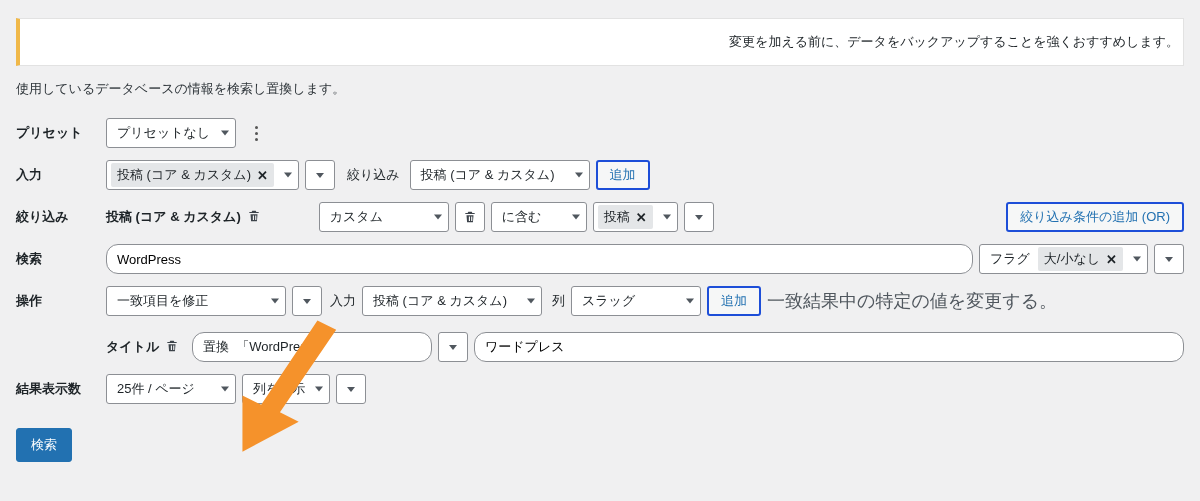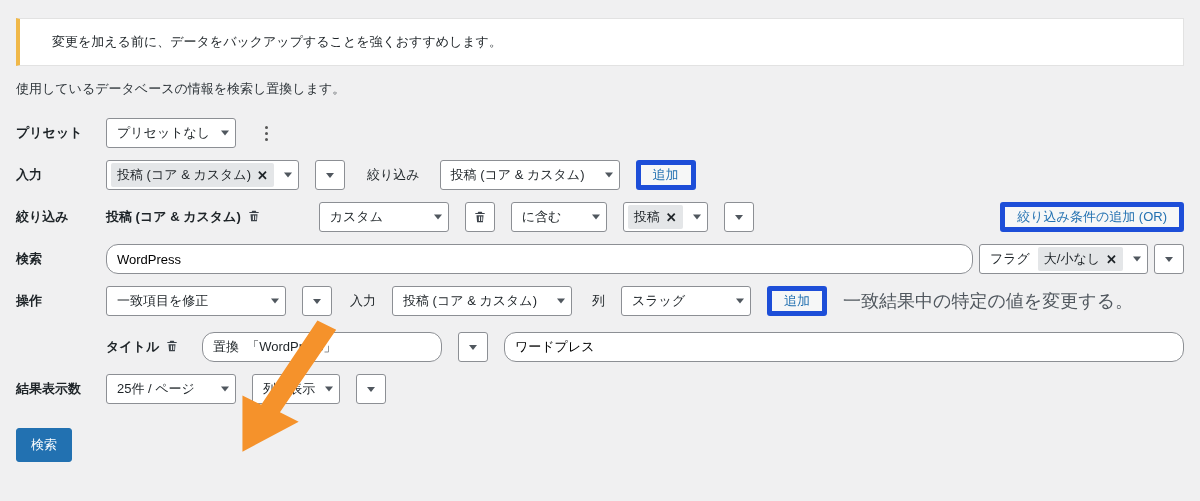--- a/index.html
+++ b/index.html
@@ -16,39 +16,40 @@
     color: #2271b1;
     text-decoration: none;
     cursor: pointer;
   }
   .tabs .tab.active { color: #1d2327; font-weight: 600; cursor: default; }
   .tabs .sep { color: #777; margin: 0 6px; }
   .notice {
     background: #fff;
     border: 1px solid #e2e2e2;
     border-left: 4px solid #f0b849;
-    padding: 14px 32px;
+    padding: 14px 4px;
     margin: 8px 0 14px 0;
+    text-align: right;
   }
   .desc { color: #2c3338; margin-bottom: 14px; }
   table.form { width: 100%; border-collapse: collapse; }
   table.form > tbody > tr > th {
     text-align: left;
     font-weight: 600;
     font-size: 13px;
     width: 90px;
     padding: 6px 10px 6px 0;
     vertical-align: top;
     line-height: 30px;
   }
   table.form > tbody > tr > td {
     padding: 6px 0;
     vertical-align: top;
   }
-  .row-inline { display: flex; align-items: center; flex-wrap: wrap; gap: 16px; }
+  .row-inline { display: flex; align-items: center; flex-wrap: wrap; gap: 6px; }
   .sel, .txt, .btn-white, .dd, .btn-blue, .btn-red, .btn-sq, .arrow-btn {
     font-size: 13px;
     font-family: inherit;
   }
   .sel {
     background: #fff;
     border: 1px solid #8c8f94;
     border-radius: 3px;
     height: 30px;
     padding: 0 24px 0 10px;
@@ -96,21 +97,21 @@
     padding: 3px 6px;
     display: inline-flex;
     align-items: center;
     gap: 4px;
     font-size: 13px;
   }
   .chip .x { font-weight: 700; cursor: pointer; margin-left: 2px; }
   .sel.with-chip { padding: 0 24px 0 4px; }
   .btn-white {
     background: #f6f7f7;
-    border: 5px solid #1d4ed8;
+    border: 2px solid #1d4ed8;
     color: #2271b1;
     border-radius: 3px;
     height: 30px;
     padding: 0 12px;
     cursor: pointer;
     display: inline-flex;
     align-items: center;
   }
   .icon-trash, .icon-dots {
     display: inline-block;

